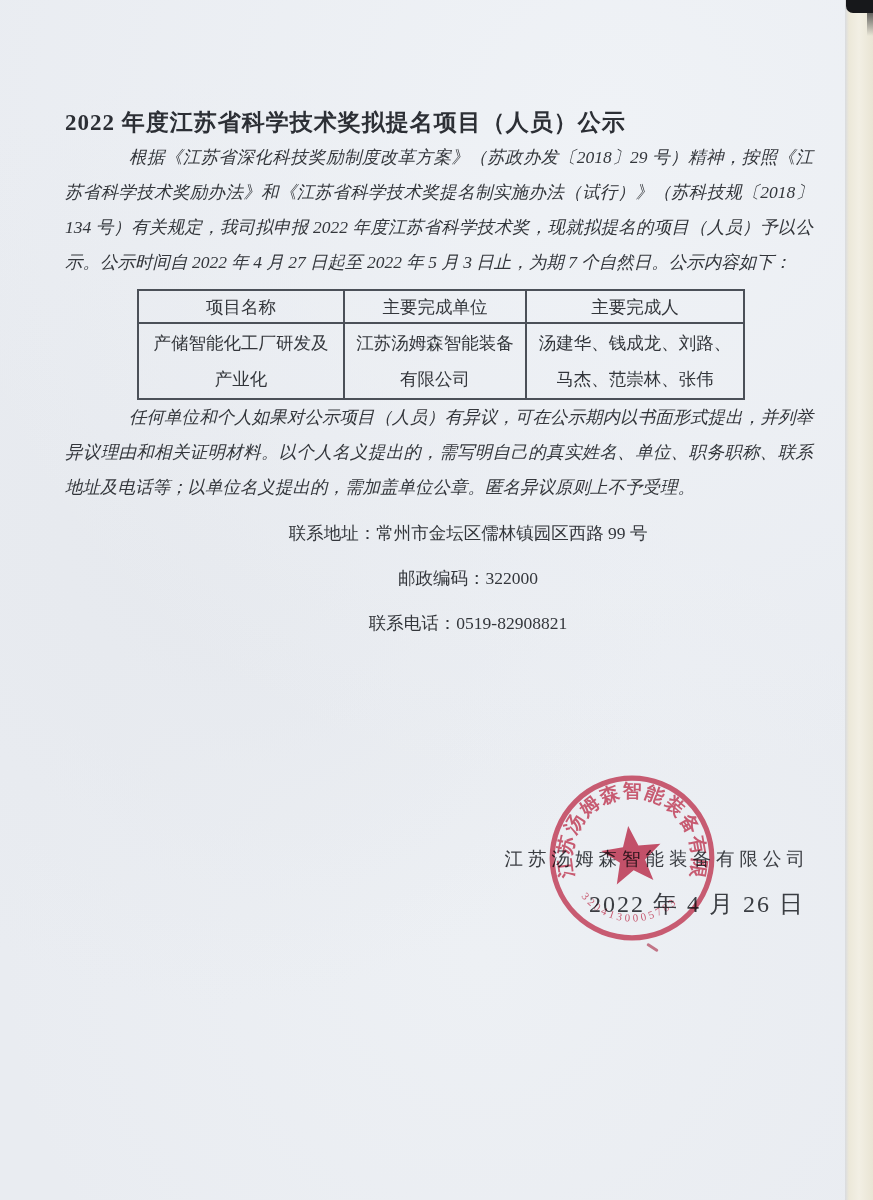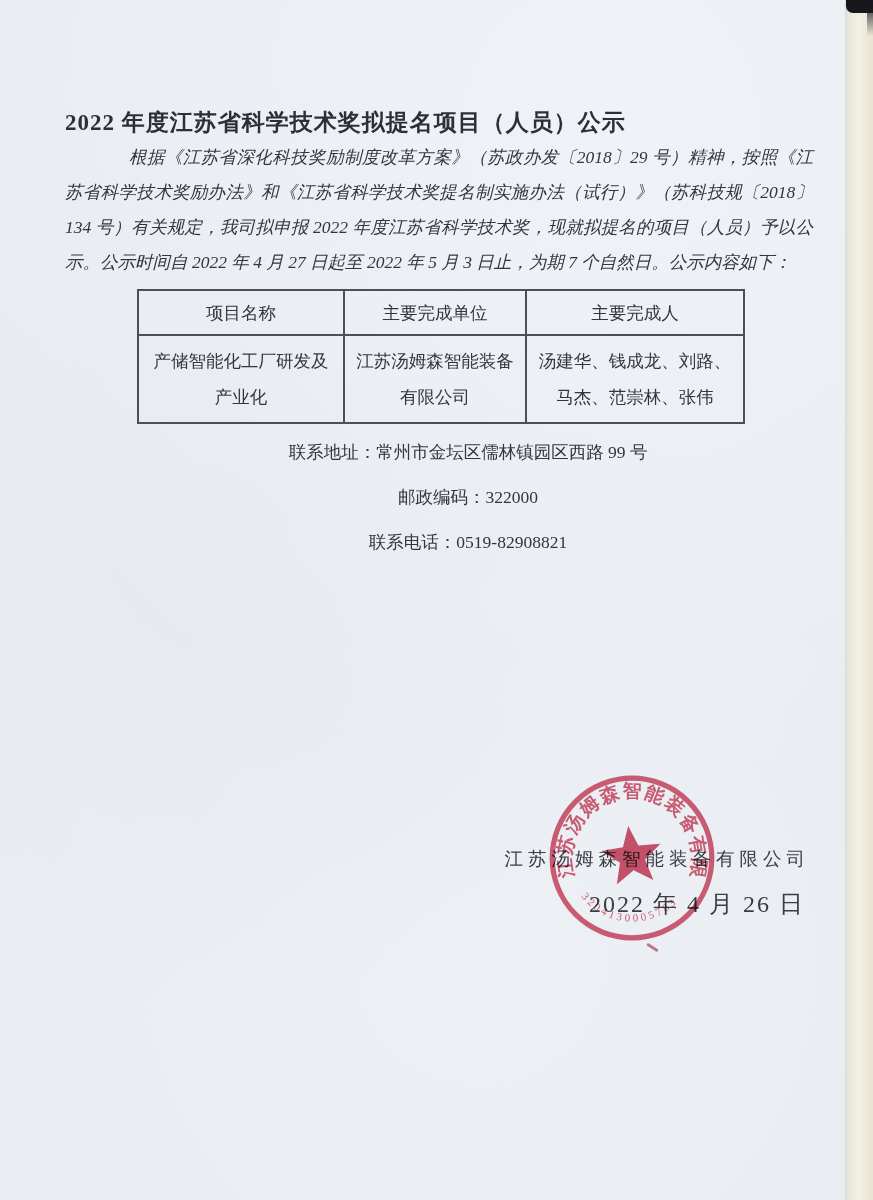--- a/index.html
+++ b/index.html
@@ -40,21 +40,21 @@
     text-align:justify;text-indent:64px;color:#33363b;font-style:italic;
   }
   .para1{margin-top:37px;}
   .para2{margin-top:13px;}
   table.pub{
     margin:9px 0 0 72px;width:608px;
     border-collapse:collapse;table-layout:fixed;
   }
   table.pub th,table.pub td{
     border:2px solid #4b5058;text-align:center;vertical-align:middle;
-    font-size:17.5px;font-weight:normal;padding:6px 6px;
+    font-size:17.5px;font-weight:normal;padding:0 6px;
   }
   table.pub th{height:31px;}
   table.pub td{line-height:36px;height:74px;}
   .col1{width:34%;}.col2{width:30%;}.col3{width:36%;}
   .contact{margin-top:6px;}
   .contact p{
     margin:0;font-size:17.5px;line-height:45px;
     text-indent:58px;color:#33363b;text-align:center;
   }
   .sig-company{
@@ -106,20 +106,21 @@
         <th>主要完成人</th>
       </tr>
       <tr>
         <td>产储智能化工厂研发及产业化</td>
         <td>江苏汤姆森智能装备有限公司</td>
         <td>汤建华、钱成龙、刘路、马杰、范崇林、张伟</td>
       </tr>
     </tbody>
       </table>
 
+    <p class="body para2">任何单位和个人如果对公示项目（人员）有异议，可在公示期内以书面形式提出，并列举异议理由和相关证明材料。以个人名义提出的，需写明自己的真实姓名、单位、职务职称、联系地址及电话等；以单位名义提出的，需加盖单位公章。匿名异议原则上不予受理。</p>
 
     <div class="contact">
       <p>联系地址：常州市金坛区儒林镇园区西路 99 号</p>
       <p>邮政编码：322000</p>
       <p>联系电话：0519-82908821</p>
     </div>
 
   </div>
 
   <div class="sig-company">江苏汤姆森智能装备有限公司</div>

